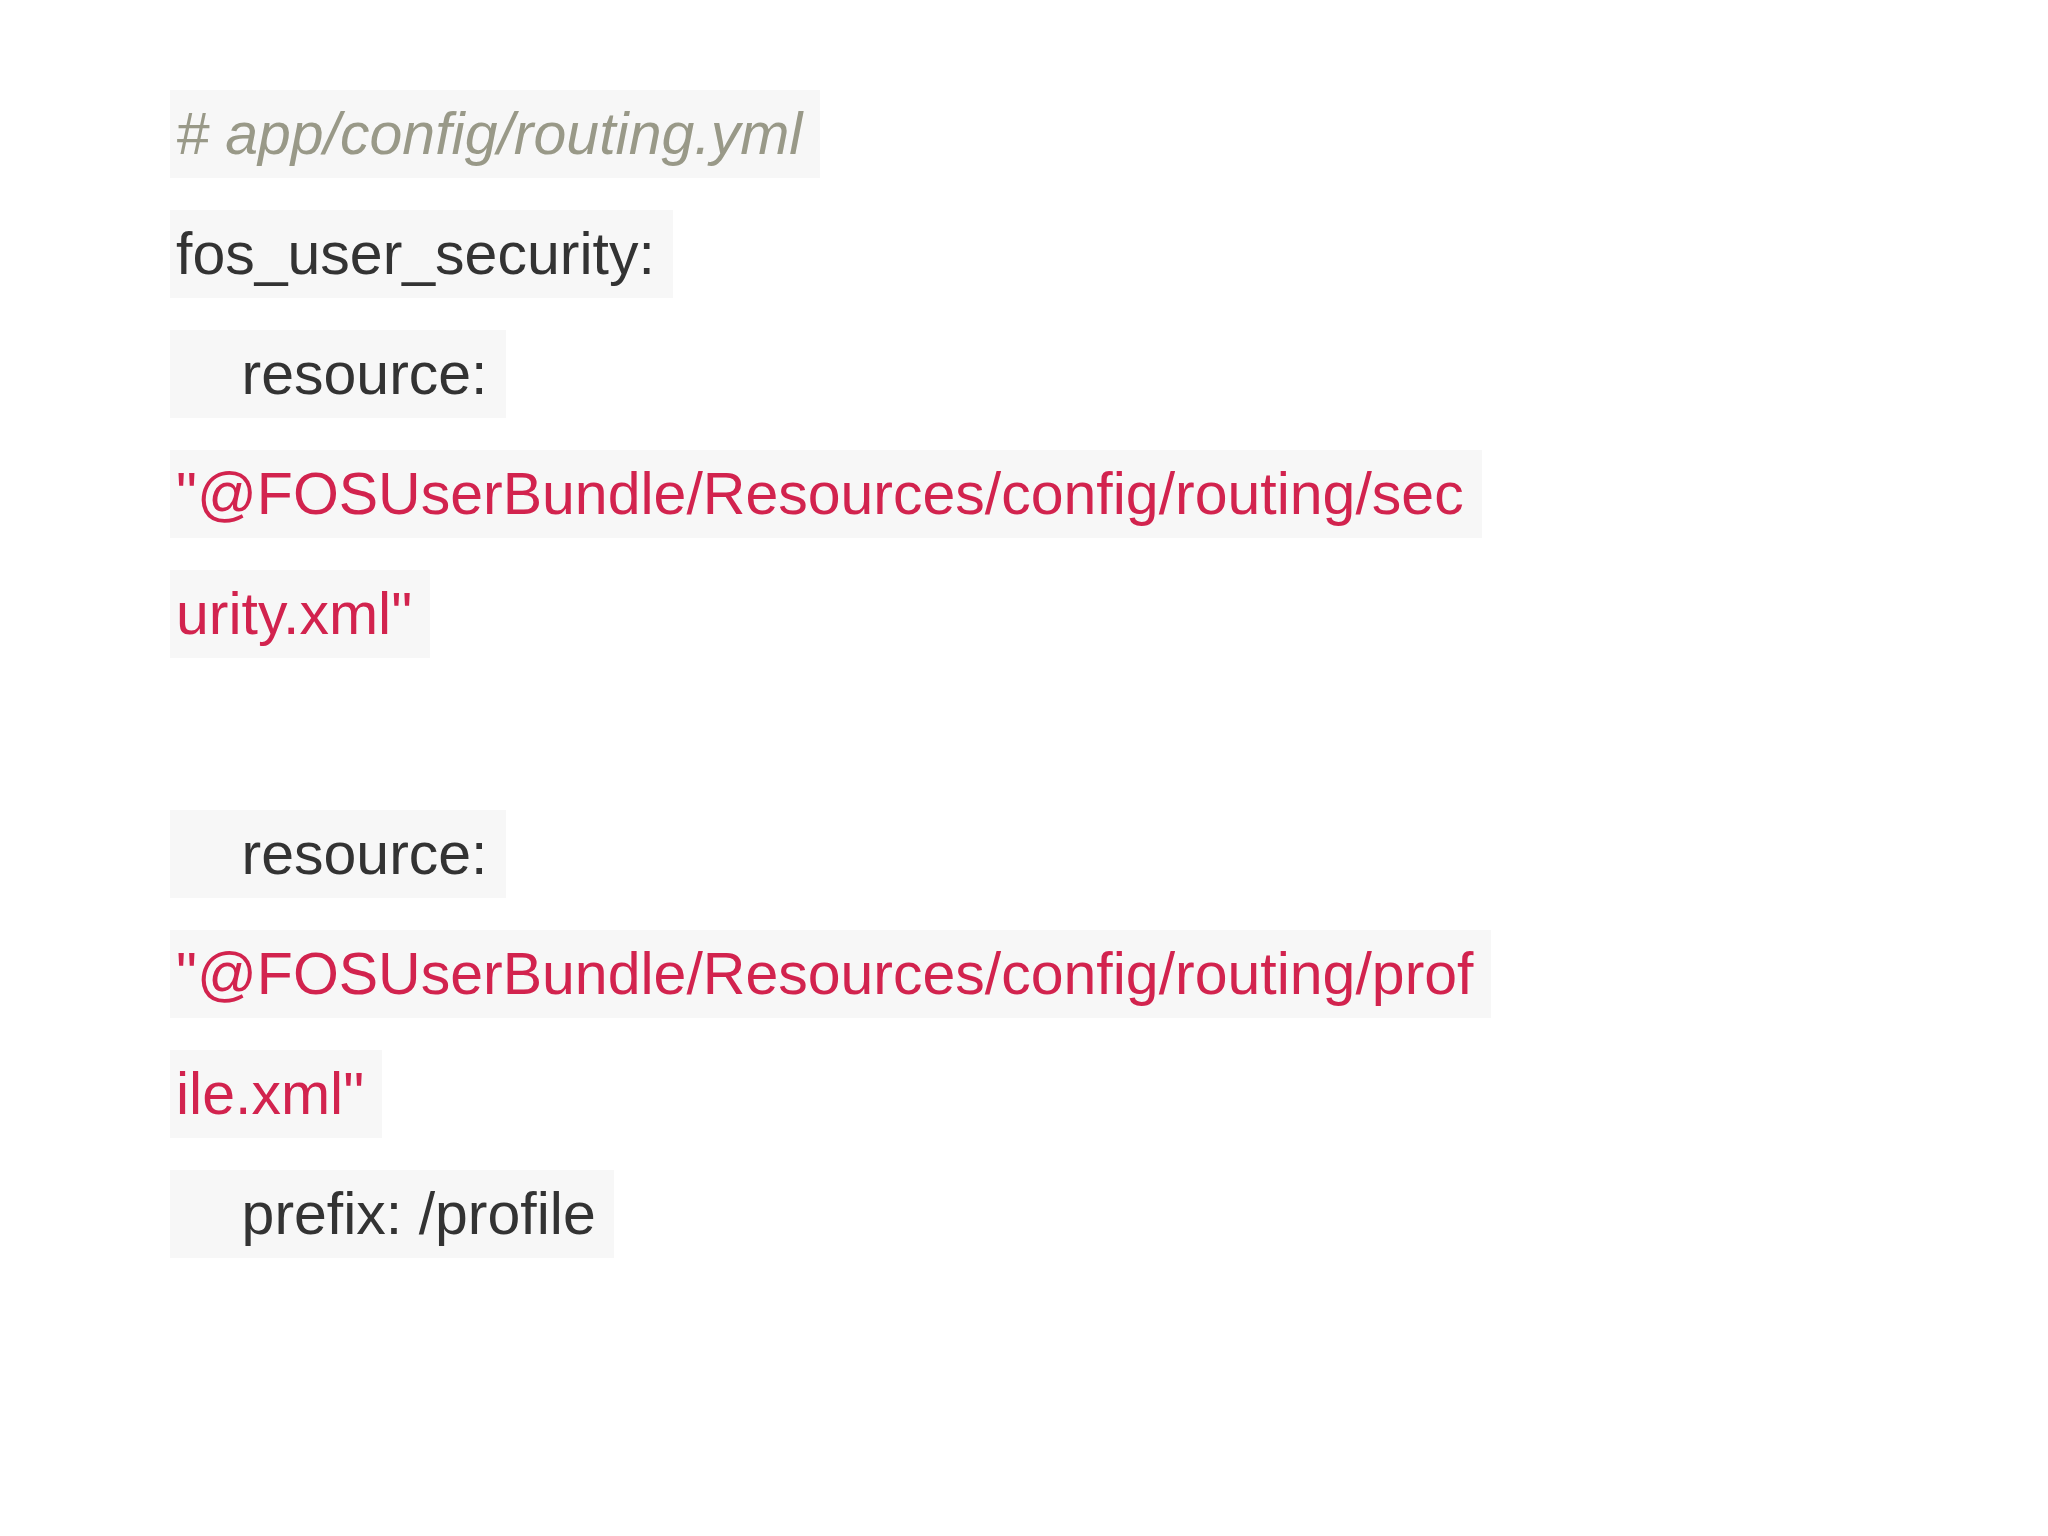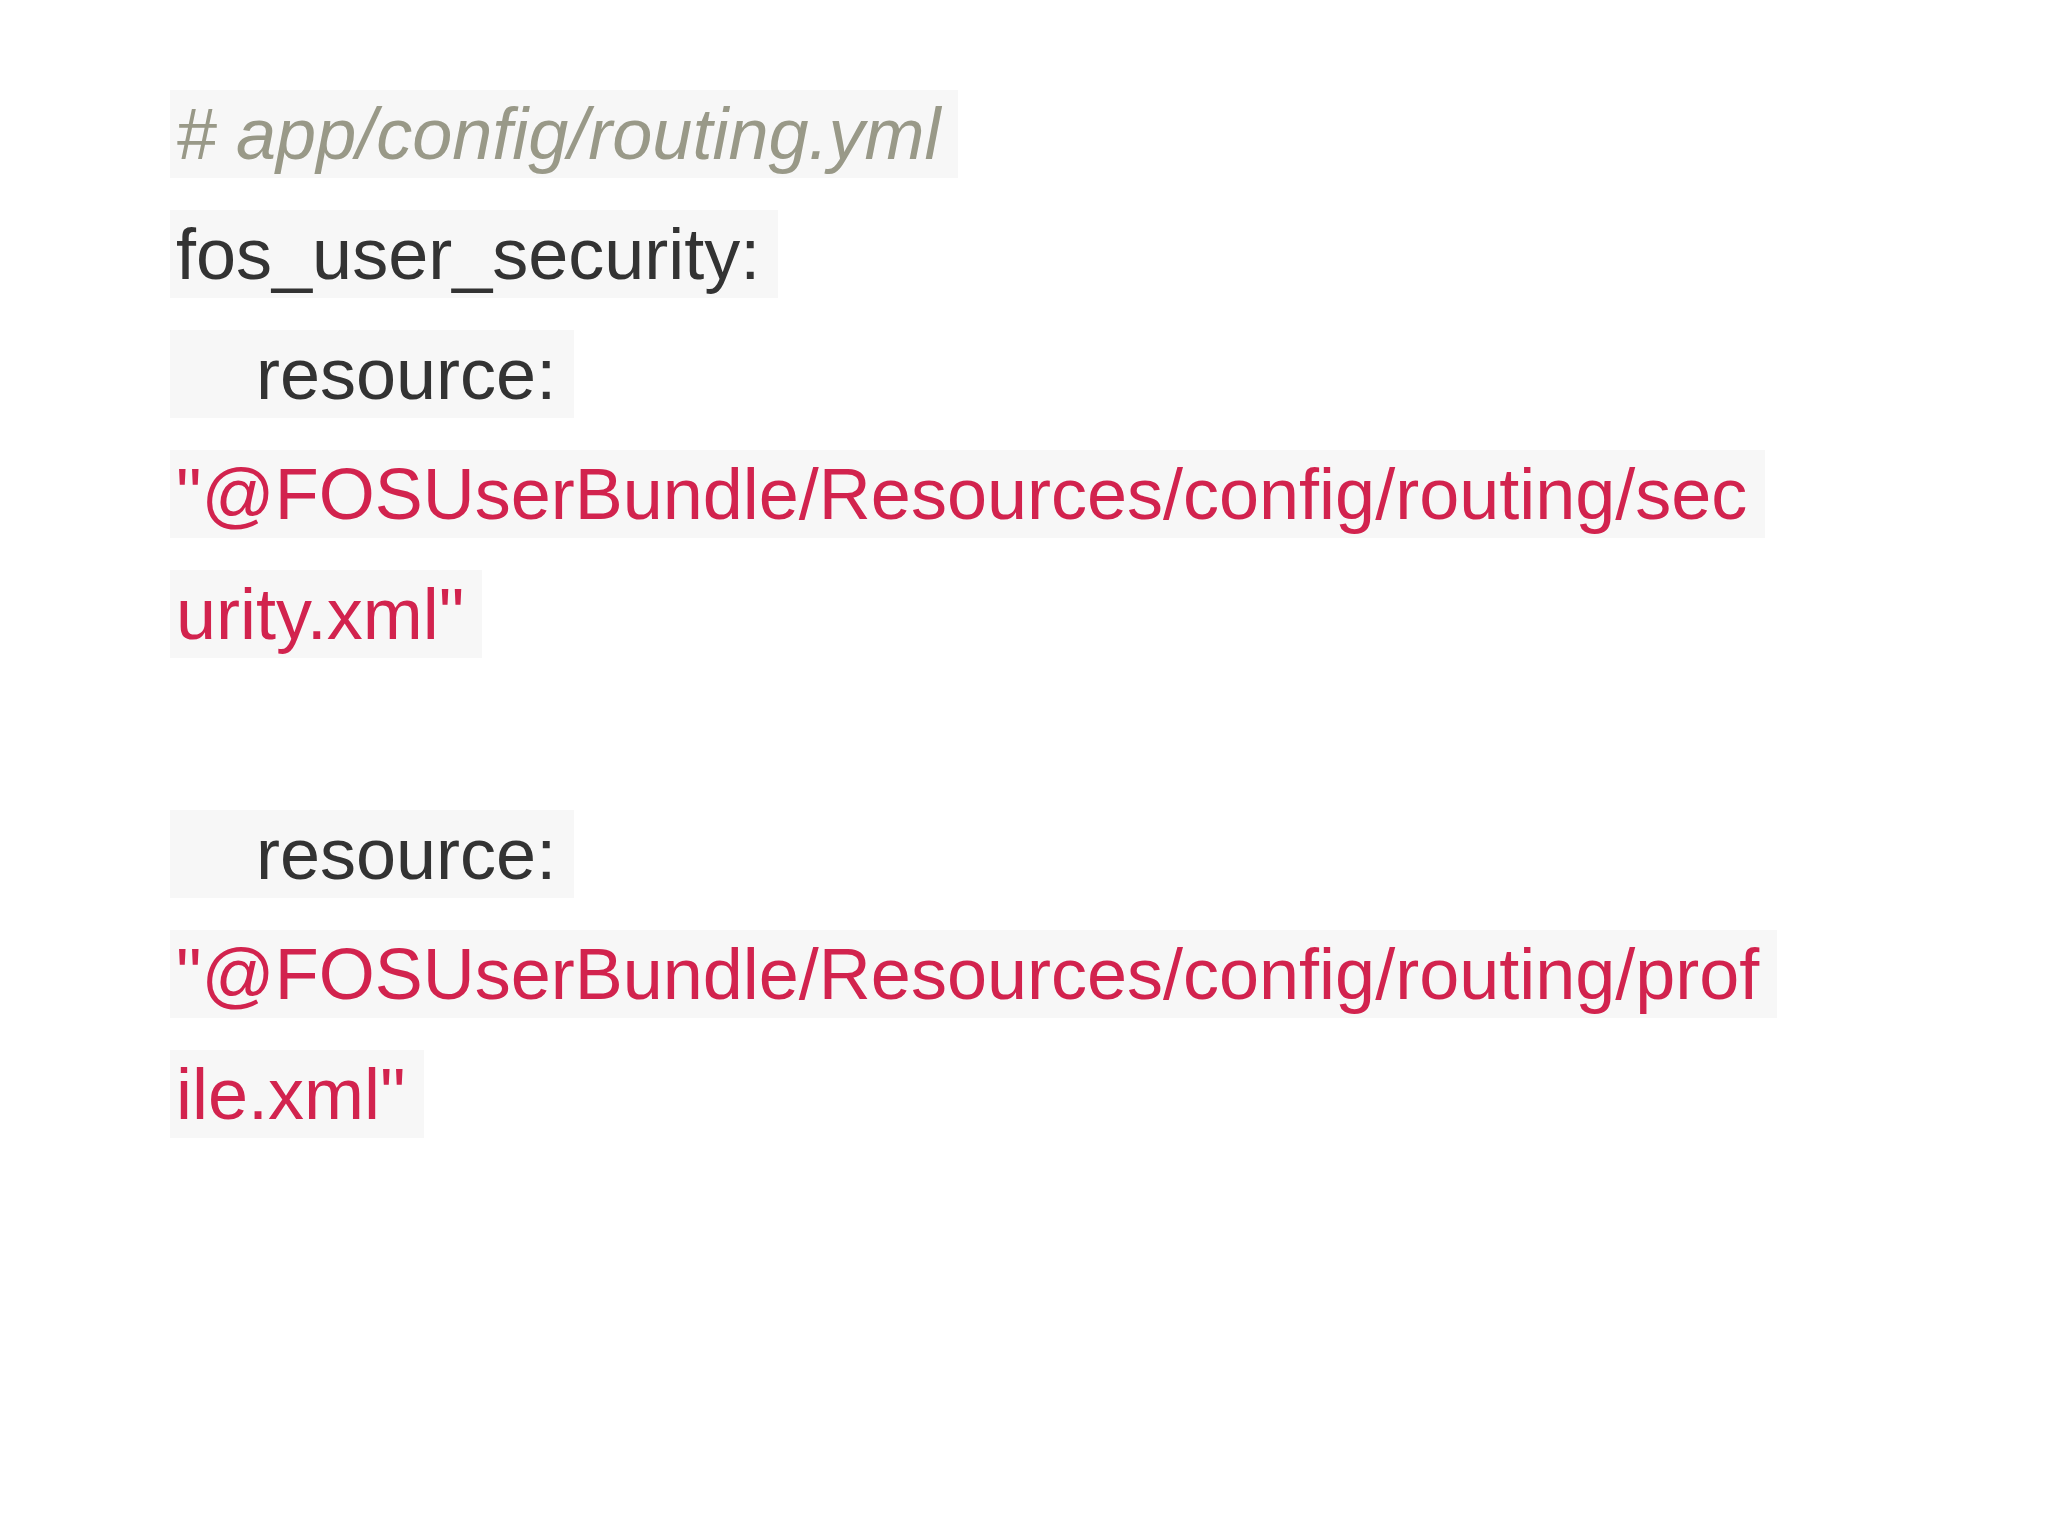--- a/index.html
+++ b/index.html
@@ -19,21 +19,21 @@
     padding-right: 40px;
   }
   .line {
     height: 120px;
     display: flex;
     align-items: center;
   }
   .chunk {
     display: inline-block;
     white-space: pre;
-    font-size: 72px;
+    font-size: 59px;
     line-height: 88px;
     background: #f7f7f7;
     padding: 0 18px 0 6px;
     color: #333333;
   }
   .chunk.comment {
     color: #999988;
     font-style: italic;
   }
   .chunk.plain {
@@ -67,13 +67,16 @@
   </div>
   <div class="line">
     <span class="chunk plain">    resource:</span>
   </div>
   <div class="line">
     <span class="chunk string">"@FOSUserBundle/Resources/config/routing/prof</span>
   </div>
   <div class="line">
     <span class="chunk string">ile.xml"</span>
   </div>
+  <div class="line">
+    <span class="chunk plain">    prefix: /profile</span>
+  </div>
 </div>
 
 </body></html>

